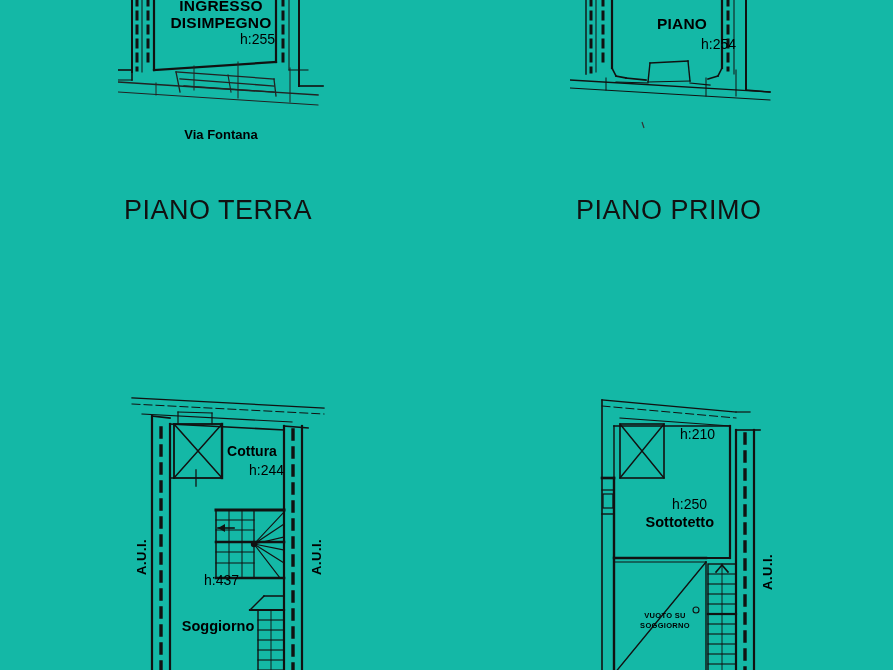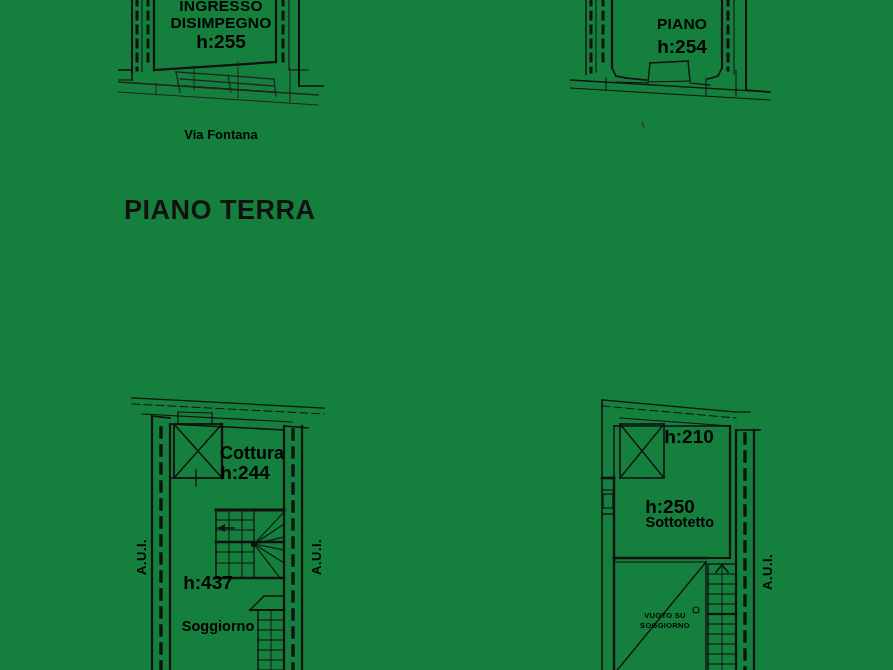--- a/index.html
+++ b/index.html
@@ -13,32 +13,32 @@
     position: relative;
     overflow: hidden;
     font-family: "Liberation Sans", sans-serif;
     color: #000000;
   }
   .page {
     position: absolute;
     left: 0; top: 0;
     width: 893px;
     height: 670px;
-    background: #15803d;
+    background: #14b8a6;
   }
   .plan {
     position: absolute;
   }
   .plan svg { display: block; }
 
   .floor-label {
     position: absolute;
     font-family: "Liberation Sans", sans-serif;
     font-size: 27px;
-    font-weight: 700;
+    font-weight: 400;
     letter-spacing: 0.5px;
     color: #111111;
     white-space: nowrap;
   }
   #floor-label-ground { left: 124px; top: 195px; }
   #floor-label-first  { left: 576px; top: 195px; }
 
   
   .plan-text {
     position: absolute;
@@ -46,26 +46,27 @@
     font-family: "Liberation Sans", sans-serif;
     color: #000000;
     text-align: center;
   }
   .t-room {
     font-size: 16px;
     font-weight: 700;
     letter-spacing: 0.2px;
   }
   .t-room-sm {
-    font-size: 18px;
+    font-size: 14px;
     font-weight: 700;
   }
   .t-h {
-    font-size: 19px;
-    font-weight: 700;
+    font-size: 14px;
+    font-weight: 400;
+    text-align: right;
   }
   .t-street {
     font-size: 13px;
     font-weight: 700;
   }
   .t-tiny {
     font-size: 7.5px;
     font-weight: 700;
     line-height: 10px;
     letter-spacing: 0.3px;
@@ -208,20 +209,21 @@
       <g stroke="#333" stroke-width="1.2">
         <line x1="72" y1="182" x2="74" y2="188"></line>
       </g>
     </svg>
   </div>
 
   <div class="plan-text t-room" id="txt-camera">PIANO</div>
   <div class="plan-text t-h" id="txt-h254">h:254</div>
 
   <div class="floor-label" id="floor-label-ground">PIANO TERRA</div>
+  <div class="floor-label" id="floor-label-first">PIANO PRIMO</div>
 
   <div class="plan" id="plan-ground-lower" style="left:112px; top:382px;">
     <svg width="235" height="292" viewBox="0 0 235 292" xmlns="http://www.w3.org/2000/svg">
       <g stroke="#111" fill="none" stroke-linecap="square">
 
         <line x1="20" y1="16" x2="212" y2="26" stroke-width="1.3"></line>
         <line x1="20" y1="22" x2="212" y2="32" stroke-width="1" stroke-dasharray="8 4"></line>
         <line x1="30" y1="32" x2="180" y2="40" stroke-width="1.1"></line>
 
         <line x1="40" y1="34" x2="40" y2="292" stroke-width="2.2"></line>

